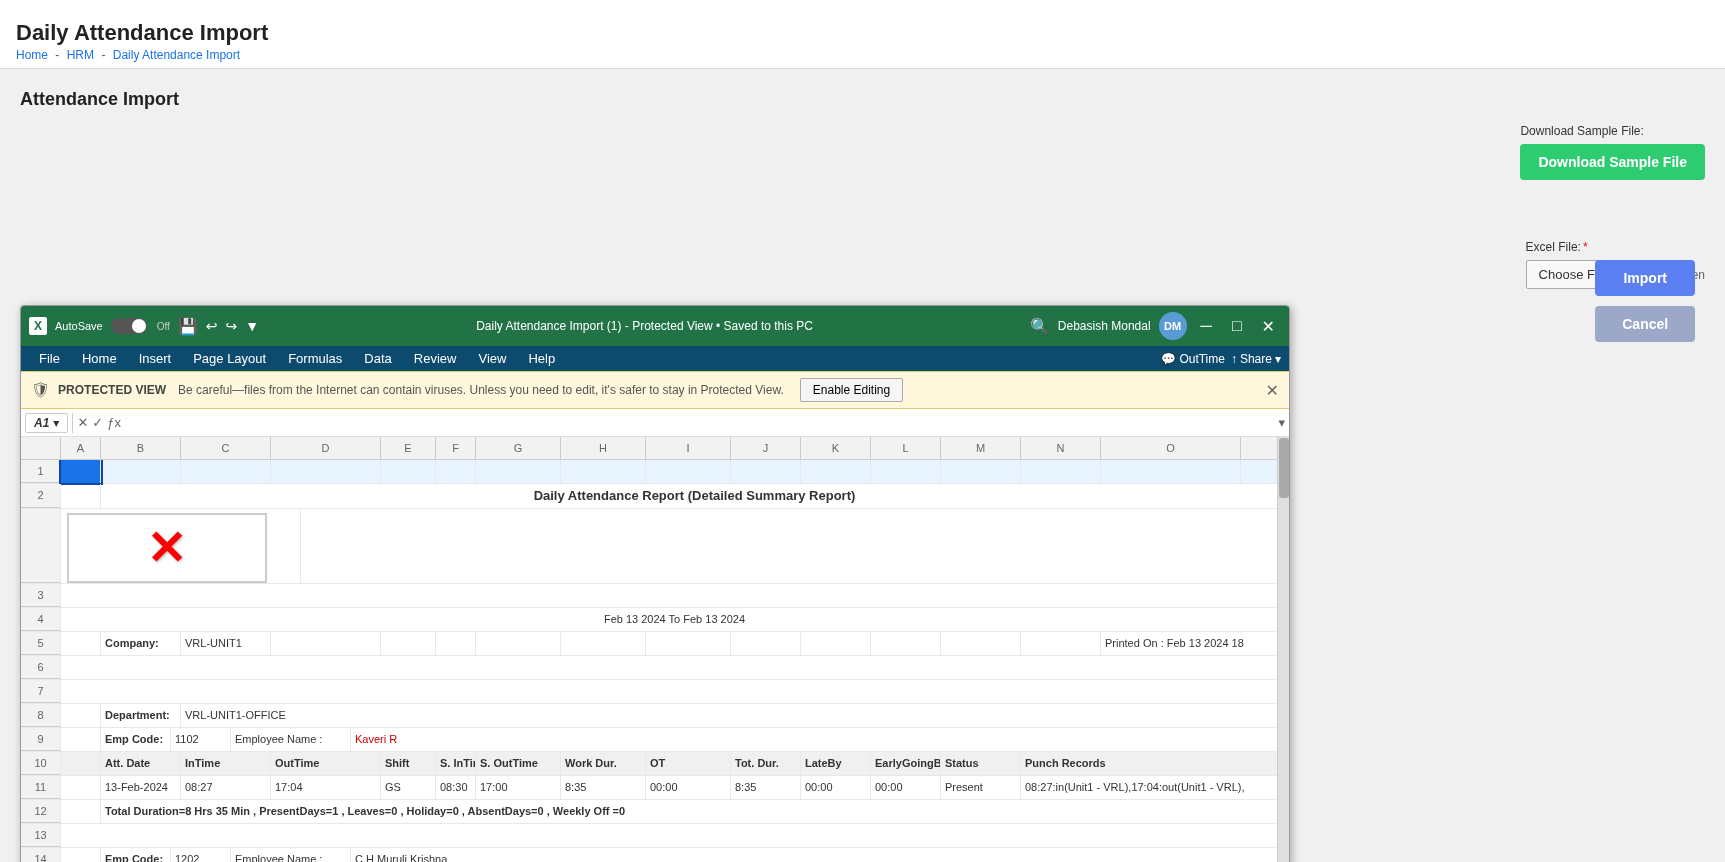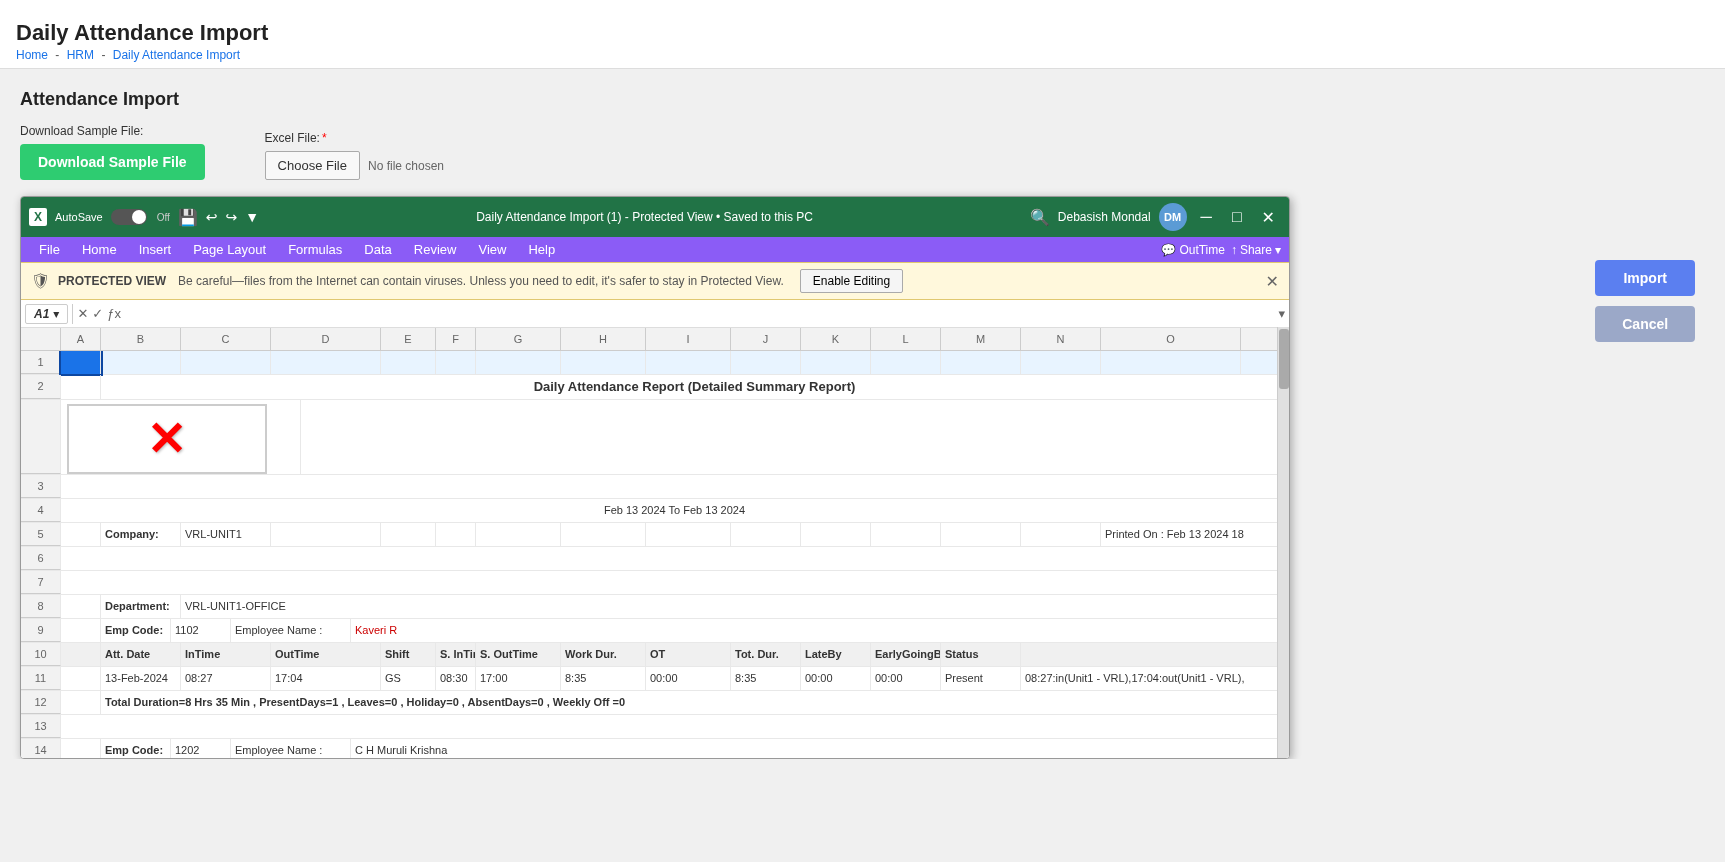--- a/index.html
+++ b/index.html
@@ -35,20 +35,21 @@
       font-size: 18px;
       font-weight: 600;
       margin-bottom: 14px;
       color: #222;
     }
     .form-row {
       display: flex;
       align-items: flex-end;
       gap: 60px;
       margin-bottom: 16px;
+      flex-direction: column;
     }
     .form-group label {
       display: block;
       font-size: 12px;
       margin-bottom: 6px;
       color: #333;
     }
     .required { color: red; margin-left: 2px; }
     .btn-download {
       background: #2ecc71;
@@ -183,21 +184,21 @@
       color: white;
       background: transparent;
       border: none;
       cursor: pointer;
       font-size: 16px;
       padding: 2px 6px;
     }
 
     
     .excel-menubar {
-      background: #8b5cf6;
+      background: #0c4a6e;
       display: flex;
       align-items: center;
       padding: 0 8px;
       gap: 2px;
     }
     .menu-item {
       color: white;
       padding: 5px 10px;
       font-size: 13px;
       cursor: pointer;
@@ -605,20 +606,21 @@
           <div class="cell bold c-d">OutTime</div>
           <div class="cell bold c-e">Shift</div>
           <div class="cell bold c-f">S. InTime</div>
           <div class="cell bold c-g">S. OutTime</div>
           <div class="cell bold c-h">Work Dur.</div>
           <div class="cell bold c-i">OT</div>
           <div class="cell bold c-j">Tot. Dur.</div>
           <div class="cell bold c-k">LateBy</div>
           <div class="cell bold c-l">EarlyGoingBy</div>
           <div class="cell bold c-m">Status</div>
+          <div class="cell bold" style="flex:1;">Punch Records</div>
         </div>
 
         <div class="spreadsheet-row">
           <div class="cell c-rn row-num-cell">11</div>
           <div class="cell c-a"></div>
           <div class="cell c-b">13-Feb-2024</div>
           <div class="cell c-c">08:27</div>
           <div class="cell c-d">17:04</div>
           <div class="cell c-e">GS</div>
           <div class="cell c-f">08:30</div>

